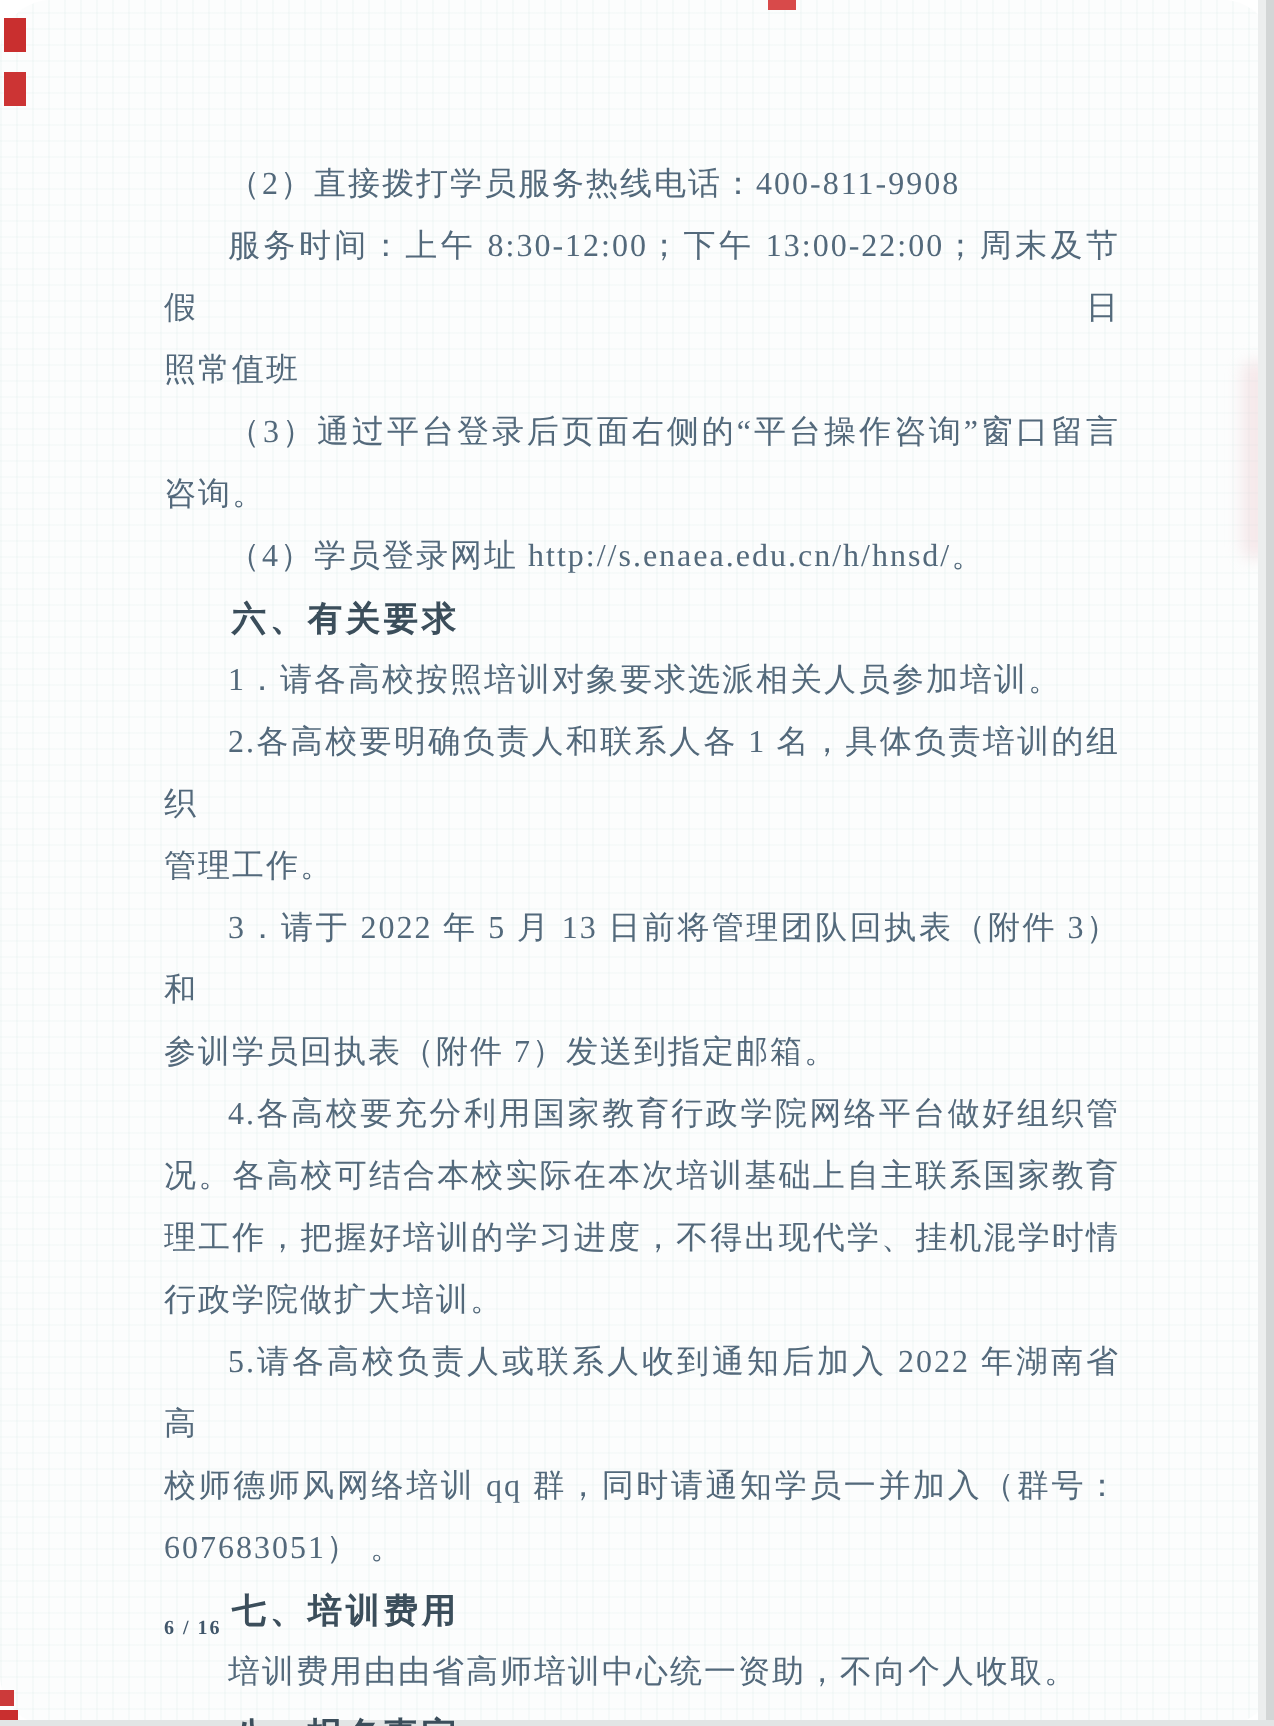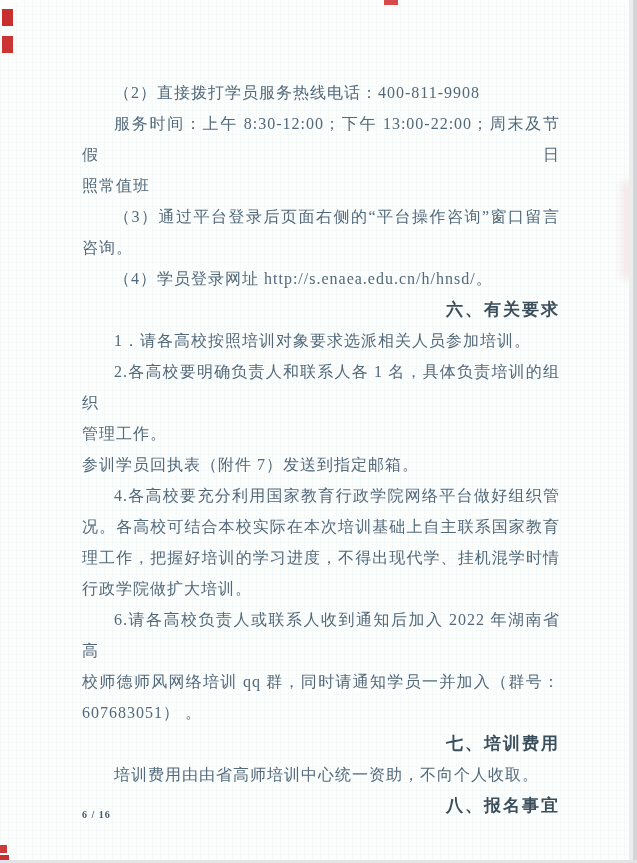--- a/index.html
+++ b/index.html
@@ -35,21 +35,21 @@
   .content{
     position:absolute;left:82px;top:77px;width:478px;
     color:#53697b;font-size:16px;letter-spacing:1px;
   }
   .line{min-height:31px;line-height:31px;white-space:pre-wrap;}
   .indent{text-indent:2em;}
   .j{text-align:justify;text-align-last:justify;}
   .heading{
     font-family:"Liberation Sans","DejaVu Sans",sans-serif;
     font-weight:bold;color:#3b4e5b;font-size:17px;
-    text-indent:2em;letter-spacing:2px;text-align:right;
+    text-indent:2em;letter-spacing:2px;
   }
   .footer{
     position:absolute;left:82px;top:809px;width:478px;
     text-align:left;font-size:10px;font-weight:bold;
     color:#40566a;letter-spacing:1px;
   }
 </style>
 </head>
 <body>
 
@@ -68,26 +68,27 @@
       <div class="line indent">（2）直接拨打学员服务热线电话：400-811-9908</div>
       <div class="line indent j">服务时间：上午 8:30-12:00；下午 13:00-22:00；周末及节假日</div>
       <div class="line flush">照常值班</div>
       <div class="line indent j">（3）通过平台登录后页面右侧的“平台操作咨询”窗口留言</div>
       <div class="line flush">咨询。</div>
       <div class="line indent">（4）学员登录网址 http://s.enaea.edu.cn/h/hnsd/。</div>
       <div class="line heading">六、有关要求</div>
       <div class="line indent">1．请各高校按照培训对象要求选派相关人员参加培训。</div>
       <div class="line indent j">2.各高校要明确负责人和联系人各 1 名，具体负责培训的组织</div>
       <div class="line flush">管理工作。</div>
+      <div class="line indent j">3．请于 2022 年 5 月 13 日前将管理团队回执表（附件 3）和</div>
       <div class="line flush">参训学员回执表（附件 7）发送到指定邮箱。</div>
       <div class="line indent j">4.各高校要充分利用国家教育行政学院网络平台做好组织管</div>
       <div class="line flush j">况。各高校可结合本校实际在本次培训基础上自主联系国家教育</div>
       <div class="line flush j">理工作，把握好培训的学习进度，不得出现代学、挂机混学时情</div>
       <div class="line flush">行政学院做扩大培训。</div>
-      <div class="line indent j">6.请各高校负责人或联系人收到通知后加入 2022 年湖南省高</div>
+      <div class="line indent j">5.请各高校负责人或联系人收到通知后加入 2022 年湖南省高</div>
       <div class="line flush j">校师德师风网络培训 qq 群，同时请通知学员一并加入（群号：</div>
       <div class="line flush">607683051） 。</div>
       <div class="line heading">七、培训费用</div>
       <div class="line indent">培训费用由由省高师培训中心统一资助，不向个人收取。</div>
       <div class="line heading">八、报名事宜</div>
     </main>
 
   <div class="footer">6 / 16</div>
 </div>
 

